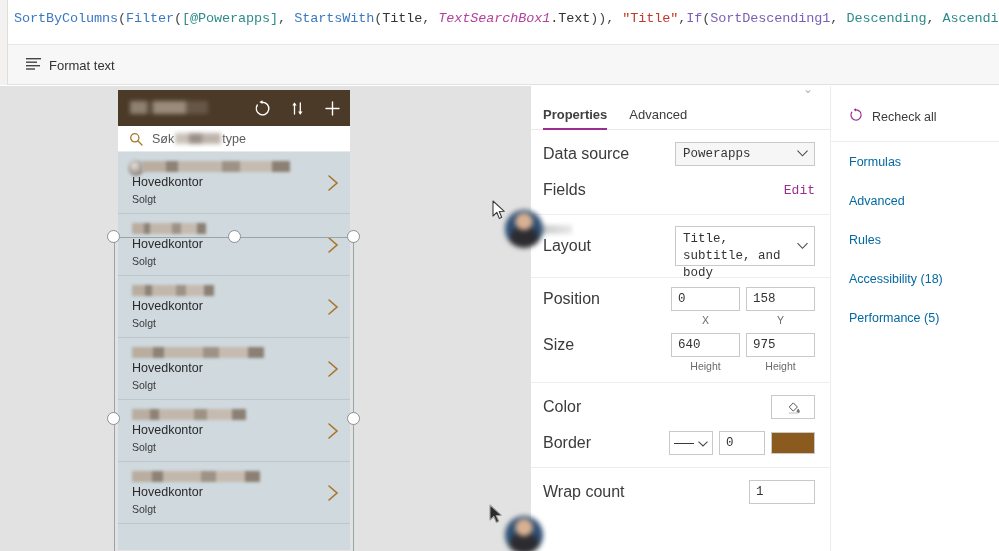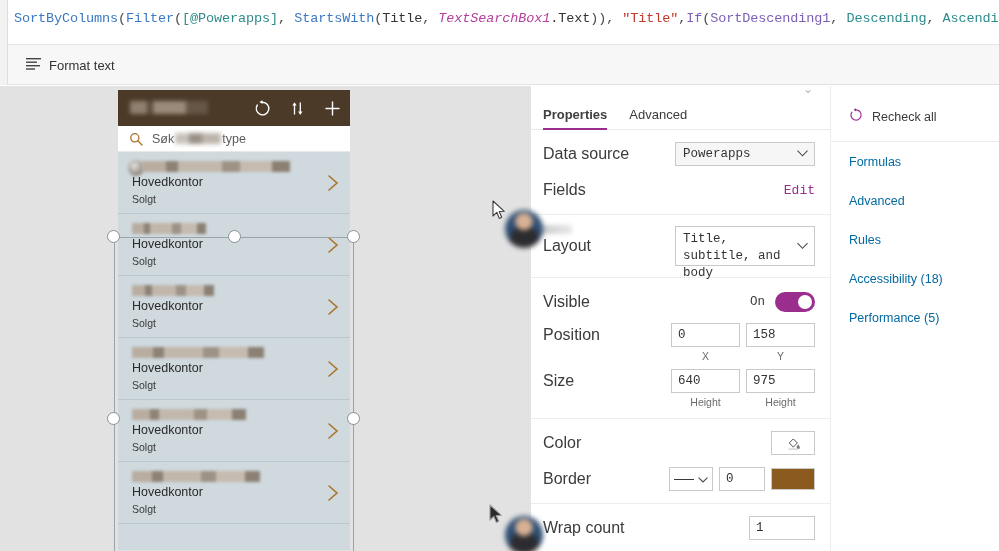--- a/index.html
+++ b/index.html
@@ -448,29 +448,20 @@
                 <svg width="11" height="7" viewBox="0 0 11 7">
                     <path d="M0.5 0.7 L5.5 5.8 L10.5 0.7" fill="none" stroke="#4a4a4a" stroke-width="1.1"></path>
                   </svg>
               </span>
             </span>
           </span>
         </div>
       </div>
 
       <div class="prop-group">
-        <div class="prop-row">
-          <span class="prop-label">Visible</span>
-          <span class="prop-ctrl toggle-wrap">
-            <span class="toggle-label">On</span>
-            <span class="toggle">
-                <span class="knob"></span>
-              </span>
-          </span>
-        </div>
 
         <div class="prop-row" style="min-height:30px;">
           <span class="prop-label">Position</span>
           <span class="prop-ctrl num-pair">
             <span class="num-box">0</span>
             <span class="num-box">158</span>
           </span>
         </div>
         <div class="sub-row">
           <span class="sub-lbl">X</span>

